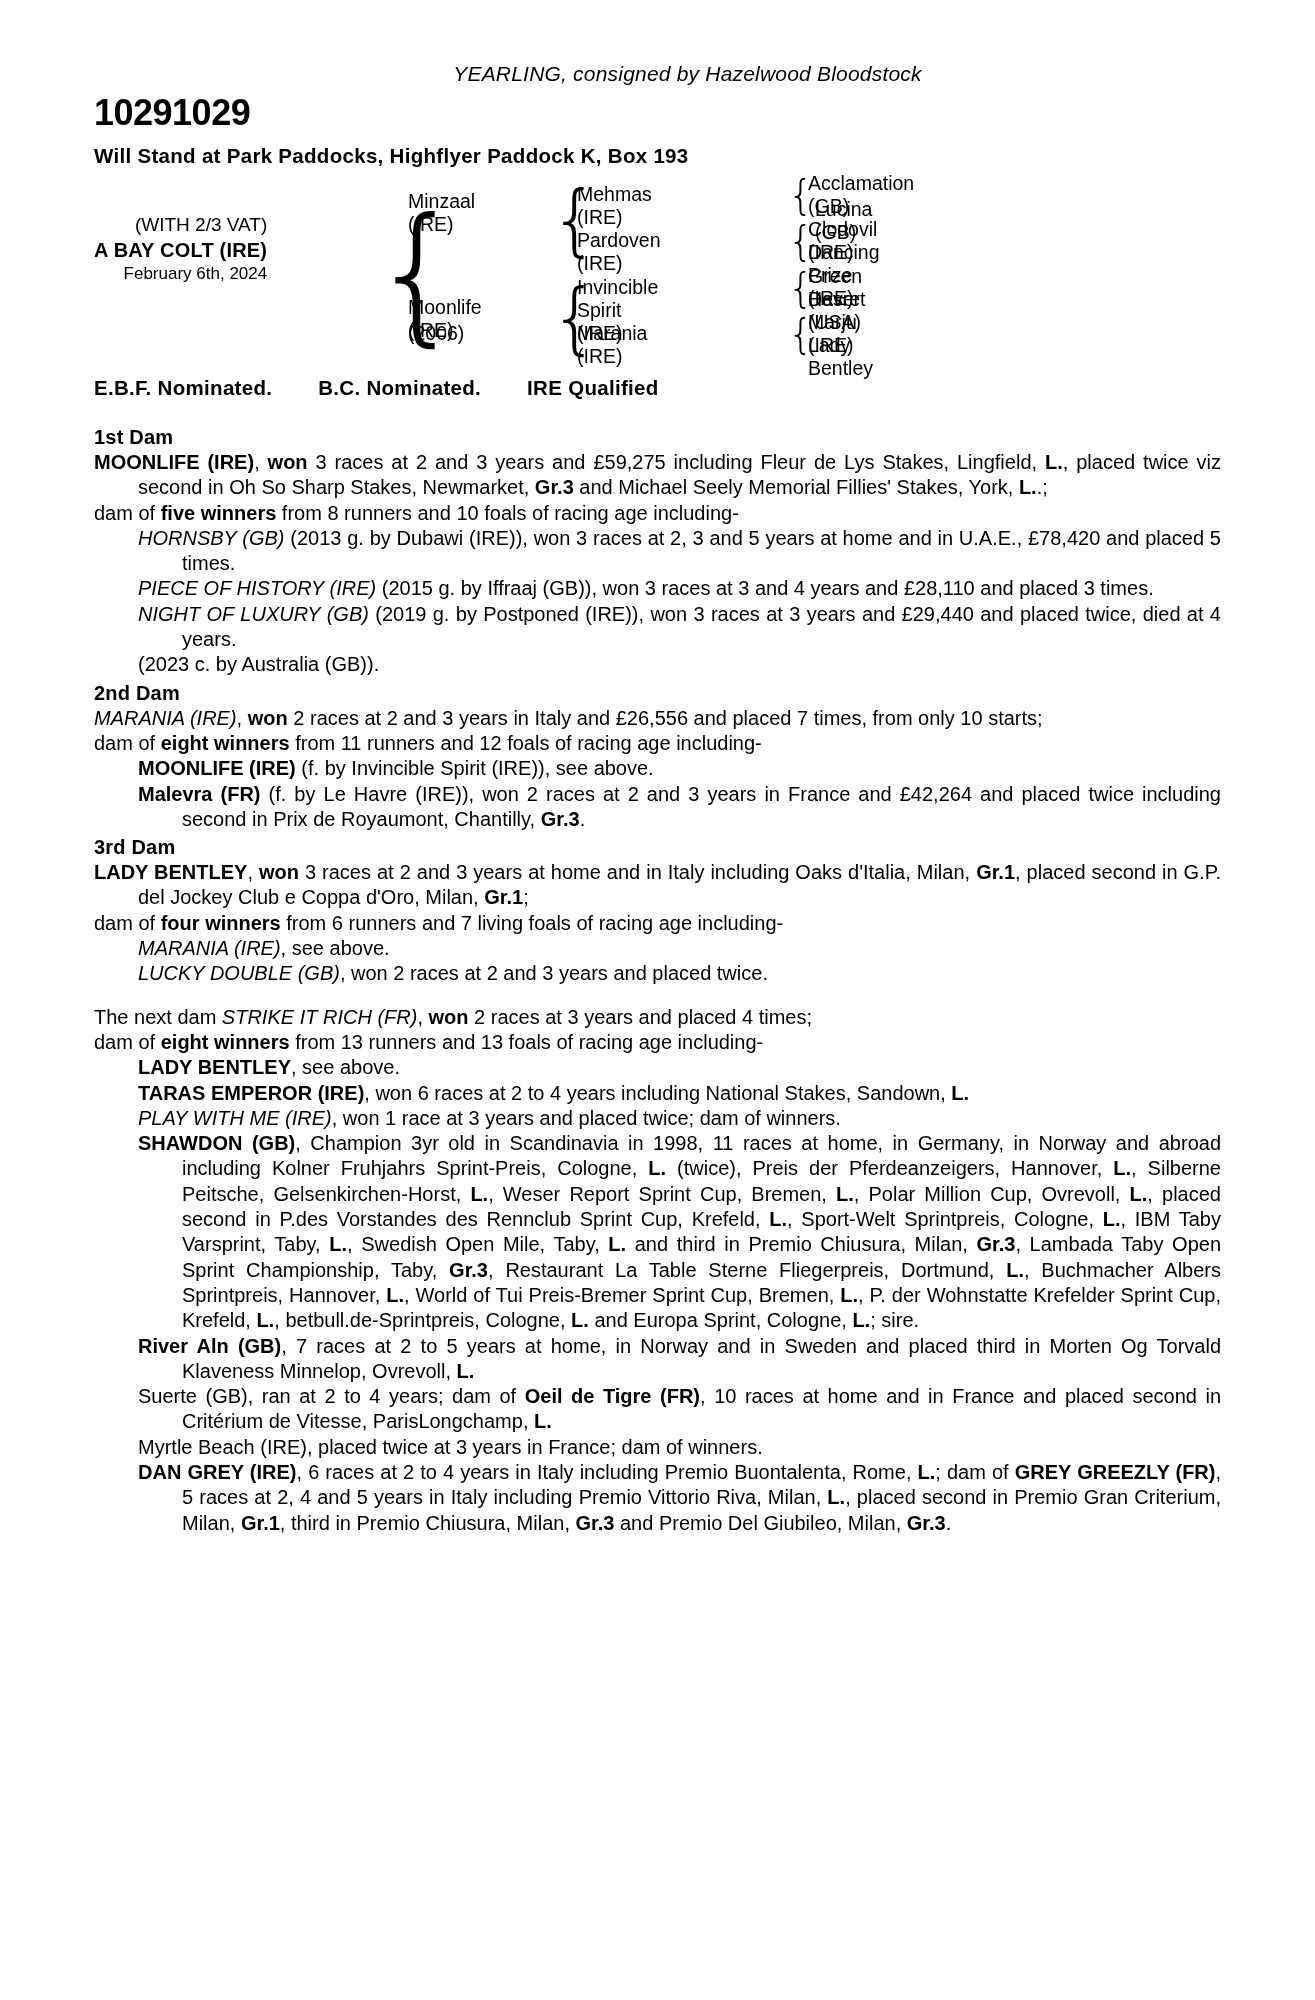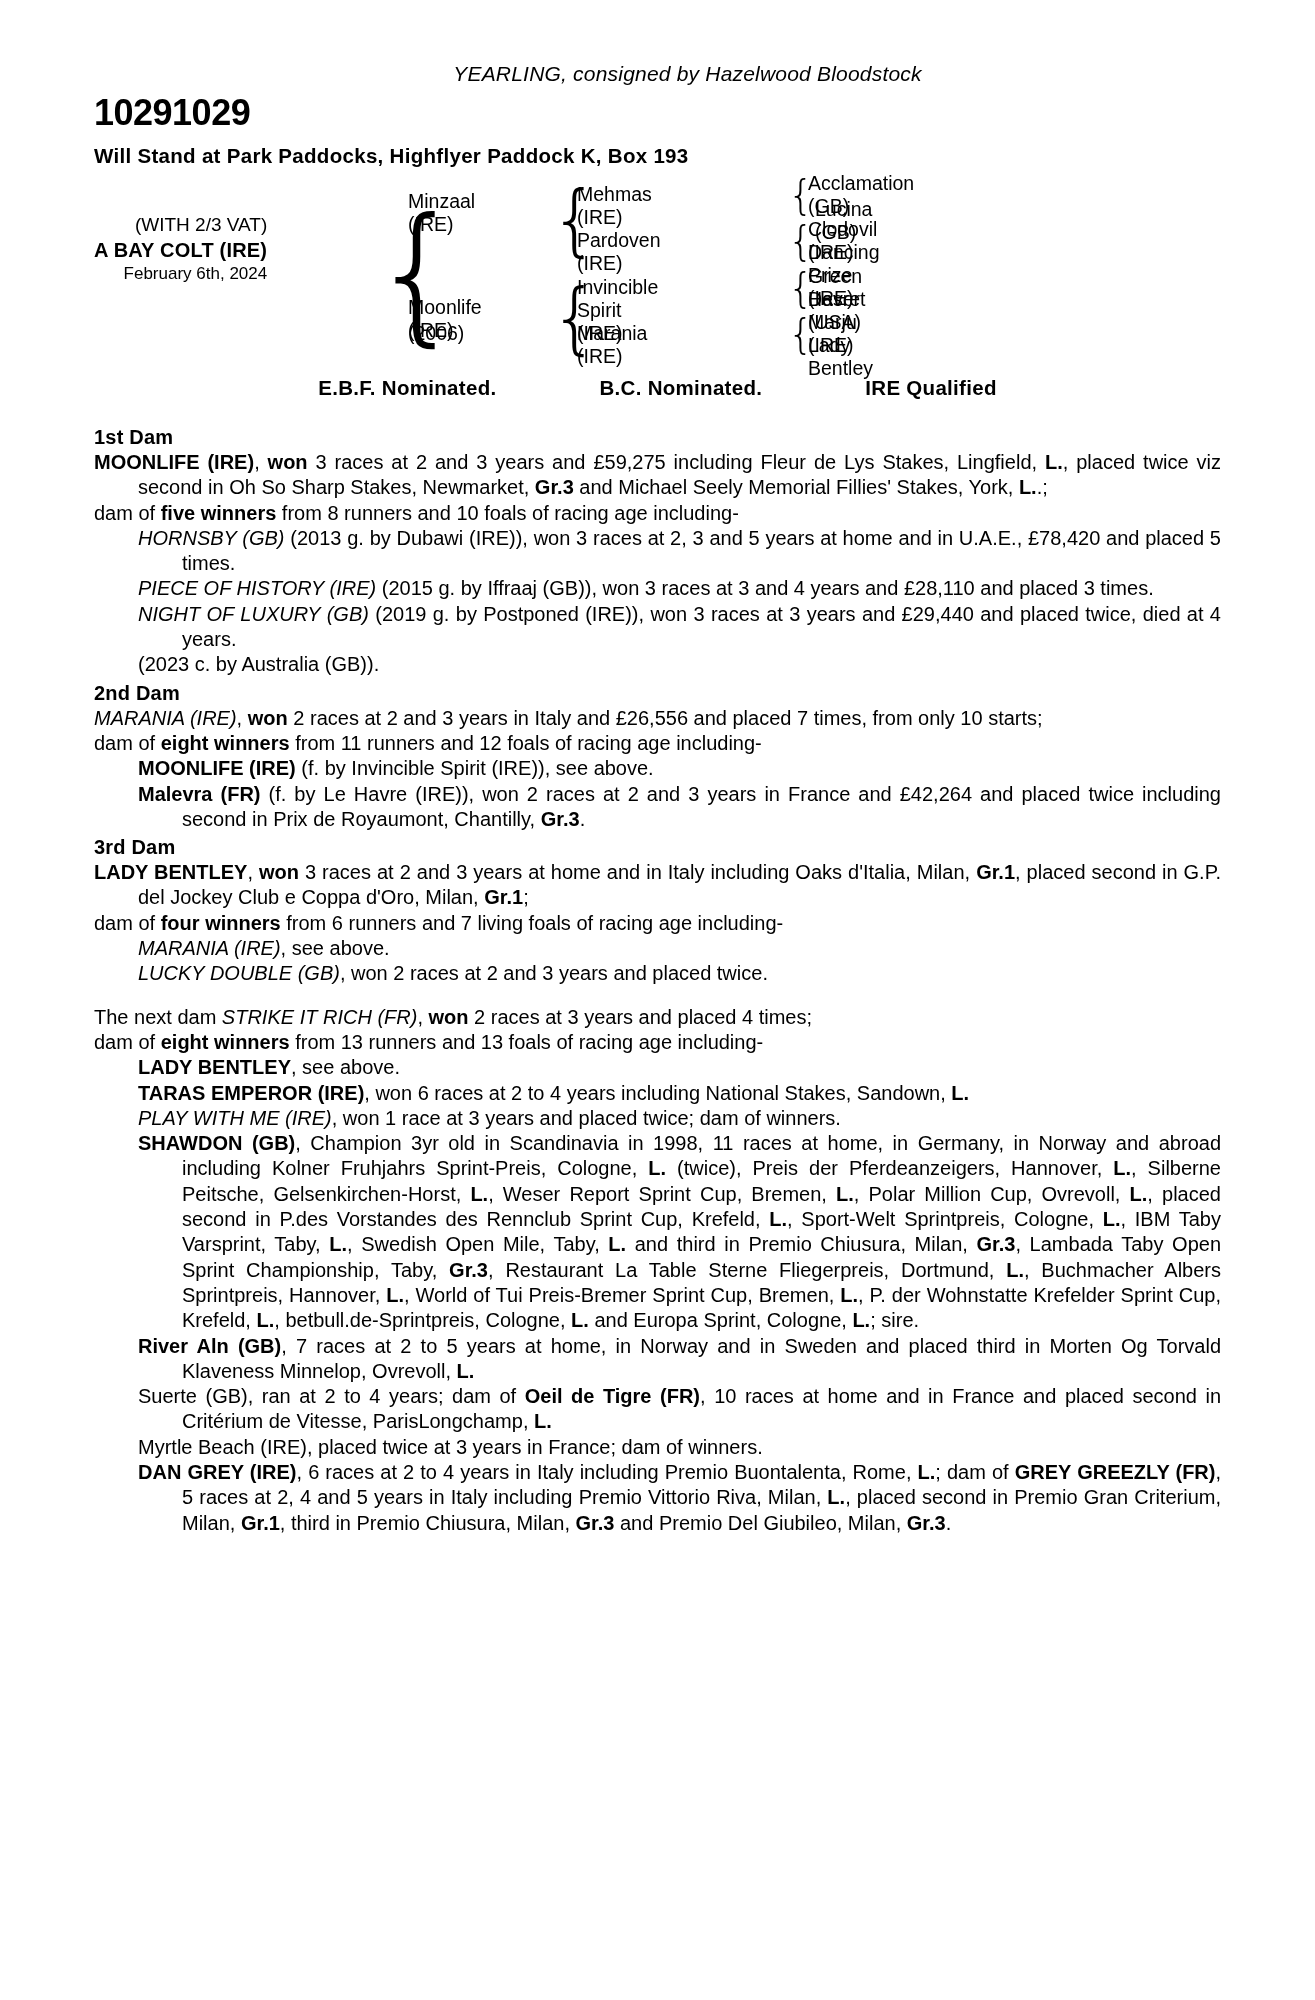--- a/index.html
+++ b/index.html
@@ -83,22 +83,21 @@
   .huge-brace {
     position: absolute;
     font-family: "DejaVu Sans", sans-serif;
     font-size: 150px;
     line-height: 1;
     font-weight: 200;
   }
 
   .nomline {
     display: flex;
-    justify-content: center;
-    gap: 103px;
+    gap: 46px;
     font-weight: bold;
     font-size: 20.5px;
     letter-spacing: 0.3px;
     margin-top: 4px;
     margin-bottom: 26px;
   }
 
   
   .dam-head {
     font-weight: bold;

